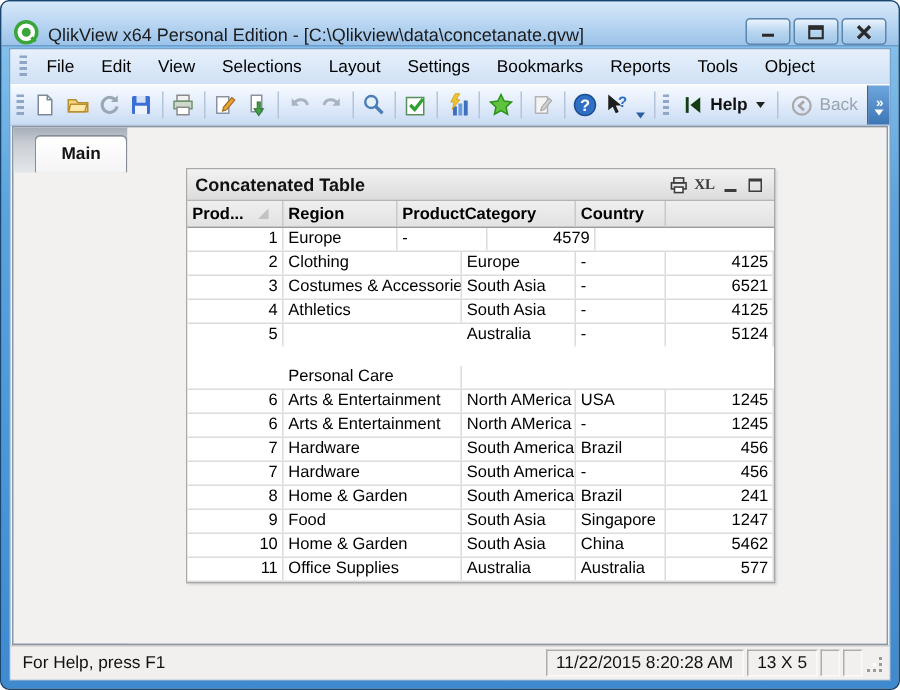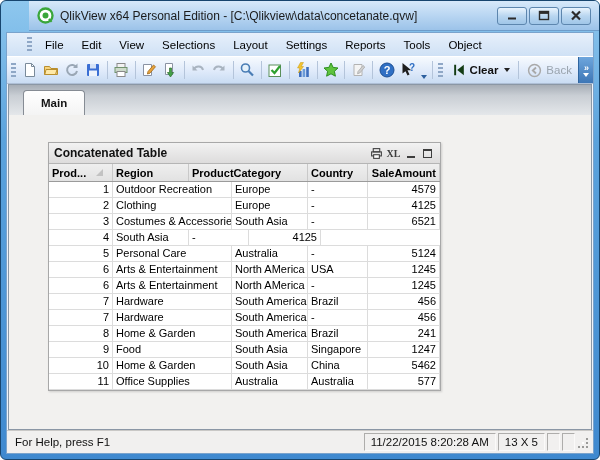--- a/index.html
+++ b/index.html
@@ -1,32 +1,32 @@
 <!DOCTYPE html>
 <html><head>
 <meta charset="utf-8">
 <style>
   html,body{margin:0;padding:0;background:#fff;font-family:"Liberation Sans",sans-serif;}
   *{box-sizing:border-box;}
   .window{position:relative;width:600px;height:460px;background:linear-gradient(180deg,#8ec7ee 0%,#5ba3dd 30%,#3f89cf 100%);
     border:1px solid #17456e;border-radius:6px;overflow:hidden;}
   
-  .titlebar{position:absolute;left:0;right:0;top:0;height:30px;display:flex;align-items:center;padding:0 8px;
-    background:linear-gradient(180deg,#d7e9fa 0%,#b3d2f0 60%,#9cc3e9 100%);border-bottom:1px solid #6d9cc9;margin-left:28px;}
+  .titlebar{position:absolute;left:0;right:0;top:0;height:30px;display:flex;align-items:flex-end;padding:0 8px;
+    background:linear-gradient(180deg,#d7e9fa 0%,#b3d2f0 60%,#9cc3e9 100%);border-bottom:1px solid #6d9cc9;}
   .titlebar .logo{width:17px;height:17px;margin-right:6px;flex:0 0 auto;}
   .title-text{font-size:12px;color:#1b1b1b;white-space:nowrap;overflow:hidden;flex:1;}
   .winbtns{display:flex;gap:2px;margin-left:6px;}
   .winbtn{width:30px;height:18px;border:1px solid #5d86ae;border-radius:3px;display:flex;align-items:center;justify-content:center;
     background:linear-gradient(180deg,#eaf4fd,#b9d6f0 50%,#a0c6e8);cursor:default;}
   .winbtn svg{display:block;}
   
   .client{position:absolute;left:5px;right:5px;top:31px;bottom:5px;display:flex;flex-direction:column;
     background:#eef4fb;border:1px solid #7aa3cc;}
   
-  .menubar{background:linear-gradient(180deg,#e7f0fb,#cfe1f5);padding:1px 14px;}
+  .menubar{background:linear-gradient(180deg,#e7f0fb,#cfe1f5);padding:1px 0;}
   .menurow{display:flex;align-items:center;height:21px;padding-left:4px;}
   .grip{width:5px;height:15px;margin:0 4px 0 2px;
     background:repeating-linear-gradient(180deg,#8fa7c6 0 2px,rgba(0,0,0,0) 2px 4px);}
   .menu-item{padding:2px 9px;font-size:11.5px;color:#000;border-radius:2px;}
   .mdi-controls{margin-left:auto;display:flex;align-items:center;gap:4px;padding-right:8px;}
   .mdibtn{width:18px;height:15px;display:flex;align-items:center;justify-content:center;}
   
   .toolbar{position:relative;display:flex;align-items:center;height:28px;padding:0 16px 0 2px;
     background:linear-gradient(180deg,#f6fafe 0%,#dfeafa 55%,#c9dcf3 100%);border-top:1px solid #fff;border-bottom:1px solid #aebfd6;}
   .tbbtn{width:22px;height:22px;display:flex;align-items:center;justify-content:center;border-radius:2px;}
@@ -35,21 +35,21 @@
   .tb-opts .tri{width:0;height:0;border-left:3.5px solid transparent;border-right:3.5px solid transparent;border-top:4px solid #2c5f9e;}
   .tbtextbtn{display:flex;align-items:center;gap:4px;padding:2px 5px;border-radius:2px;font-size:11.5px;font-weight:bold;color:#111;}
   .tbtextbtn.disabled{color:#9aa4ae;font-weight:normal;align-items:center;}
   .dd-arrow{width:0;height:0;border-left:3.5px solid transparent;border-right:3.5px solid transparent;border-top:4px solid #222;margin-left:2px;}
   .tb-overflow{position:absolute;right:0;top:0;bottom:0;width:15px;display:flex;flex-direction:column;align-items:center;justify-content:center;gap:1px;
     background:linear-gradient(180deg,#6ea6dd,#3d76b6);border-left:1px solid #2f movies65a0;}
   .tb-overflow{border-left:1px solid #2f65a0;}
   .tb-overflow .chev{color:#fff;font-size:9px;line-height:8px;font-weight:bold;letter-spacing:-1px;}
   .tb-overflow .tri{width:0;height:0;border-left:3.5px solid transparent;border-right:3.5px solid transparent;border-top:4px solid #fff;}
   
-  .workarea{flex:1;display:flex;flex-direction:column;margin:0 1px;border:1px solid #8b97a5;background:#f2f1ef;overflow:hidden;}
+  .workarea{flex:1;display:flex;margin:0 1px;border:1px solid #8b97a5;background:#f2f1ef;overflow:hidden;}
   .tabstrip{height:30px;background:linear-gradient(180deg,#a6adb6 0%,#c9ced4 35%,#e4e7ea 100%);display:flex;align-items:flex-end;padding-left:14px;}
   .tab{height:25px;padding:0 17px;display:flex;align-items:center;background:linear-gradient(180deg,#ffffff,#f4f4f4);
     border:1px solid #868c94;border-bottom:none;border-radius:4px 4px 0 0;font-size:11.5px;font-weight:bold;color:#141414;}
   .sheet{flex:1;position:relative;background:#f2f1ef;}
   
   .qv-table{position:absolute;left:39px;top:27px;width:393px;border:1px solid #a8a8a8;background:#fff;box-shadow:1px 1px 2px rgba(0,0,0,.15);}
   .qv-caption{height:21px;display:flex;align-items:center;padding:0 5px;
     background:linear-gradient(180deg,#f2f2f2,#dddcdc);border-bottom:1px solid #b5b5b5;}
   .qv-caption-title{font-size:12px;font-weight:bold;color:#111;flex:1;}
   .cap-ic{display:flex;align-items:center;justify-content:center;width:15px;height:15px;margin-left:2px;color:#3d3d3d;}
@@ -109,20 +109,21 @@
 
     <div class="menubar">
       <div class="menurow">
         <div class="grip"></div>
       <span class="menu-item">File</span>
           <span class="menu-item">Edit</span>
           <span class="menu-item">View</span>
           <span class="menu-item">Selections</span>
           <span class="menu-item">Layout</span>
           <span class="menu-item">Settings</span>
+          <span class="menu-item">Bookmarks</span>
           <span class="menu-item">Reports</span>
           <span class="menu-item">Tools</span>
           <span class="menu-item">Object</span>
         </div>
     </div>
 
     <div class="toolbar">
       <div class="grip"></div>
 
       <div class="tbbtn" title="new-file">
@@ -238,21 +239,21 @@
         </div>
 
       <div class="tbsep"></div>
       <div class="grip"></div>
 
       <div class="tbtextbtn">
         <svg width="14" height="14" viewBox="0 0 16 16">
           <rect x="2.5" y="2" width="2.2" height="12" fill="#143c14"></rect>
           <path d="M13.5 2 L6 8 l7.5 6z" fill="#143c14"></path>
         </svg>
-        <span>Clear</span>
+        <span>Help</span>
         <div class="dd-arrow"></div>
       </div>
       <div class="tbsep"></div>
       <div class="tbtextbtn disabled">
         <svg width="15" height="15" viewBox="0 0 16 16">
           <circle cx="8" cy="8" r="6.3" fill="none" stroke="#a9a9a9" stroke-width="1.6"></circle>
           <path d="M9.6 4.8 L6.2 8 l3.4 3.2" fill="none" stroke="#a9a9a9" stroke-width="2"></path>
         </svg>
         <span>Back</span>
       </div>
@@ -296,55 +297,52 @@
               </div>
               <div class="th a-left" style="width: 76px;">
                 <span>Region</span>
               </div>
               <div class="th a-left" style="width: 119px;">
                 <span>ProductCategory</span>
               </div>
               <div class="th a-left" style="width: 60px;">
                 <span>Country</span>
               </div>
-              <div class="th a-right" style="width: 72px;">
-                <span>SaleAmount</span>
-              </div>
             </div>
           <div>
               <div class="tr">
                 <div class="td a-right" style="width: 64px;">1</div>
-                <div class="td a-left" style="width: 119px;">Outdoor Recreation</div>
                 <div class="td a-left" style="width: 76px;">Europe</div>
                 <div class="td a-left" style="width: 60px;">-</div>
                 <div class="td a-right" style="width: 72px;">4579</div>
               </div>
               <div class="tr">
                 <div class="td a-right" style="width: 64px;">2</div>
                 <div class="td a-left" style="width: 119px;">Clothing</div>
                 <div class="td a-left" style="width: 76px;">Europe</div>
                 <div class="td a-left" style="width: 60px;">-</div>
                 <div class="td a-right" style="width: 72px;">4125</div>
               </div>
               <div class="tr">
                 <div class="td a-right" style="width: 64px;">3</div>
                 <div class="td a-left" style="width: 119px;">Costumes &amp; Accessories</div>
                 <div class="td a-left" style="width: 76px;">South Asia</div>
                 <div class="td a-left" style="width: 60px;">-</div>
                 <div class="td a-right" style="width: 72px;">6521</div>
               </div>
               <div class="tr">
                 <div class="td a-right" style="width: 64px;">4</div>
+                <div class="td a-left" style="width: 119px;">Athletics</div>
                 <div class="td a-left" style="width: 76px;">South Asia</div>
                 <div class="td a-left" style="width: 60px;">-</div>
                 <div class="td a-right" style="width: 72px;">4125</div>
               </div>
               <div class="tr">
                 <div class="td a-right" style="width: 64px;">5</div>
-                <div class="td a-left" style="width: 119px;">Personal Care</div>
+                <div class="td a-left" style="width: 119px; margin-top: 28px;">Personal Care</div>
                 <div class="td a-left" style="width: 76px;">Australia</div>
                 <div class="td a-left" style="width: 60px;">-</div>
                 <div class="td a-right" style="width: 72px;">5124</div>
               </div>
               <div class="tr">
                 <div class="td a-right" style="width: 64px;">6</div>
                 <div class="td a-left" style="width: 119px;">Arts &amp; Entertainment</div>
                 <div class="td a-left" style="width: 76px;">North AMerica</div>
                 <div class="td a-left" style="width: 60px;">USA</div>
                 <div class="td a-right" style="width: 72px;">1245</div>

